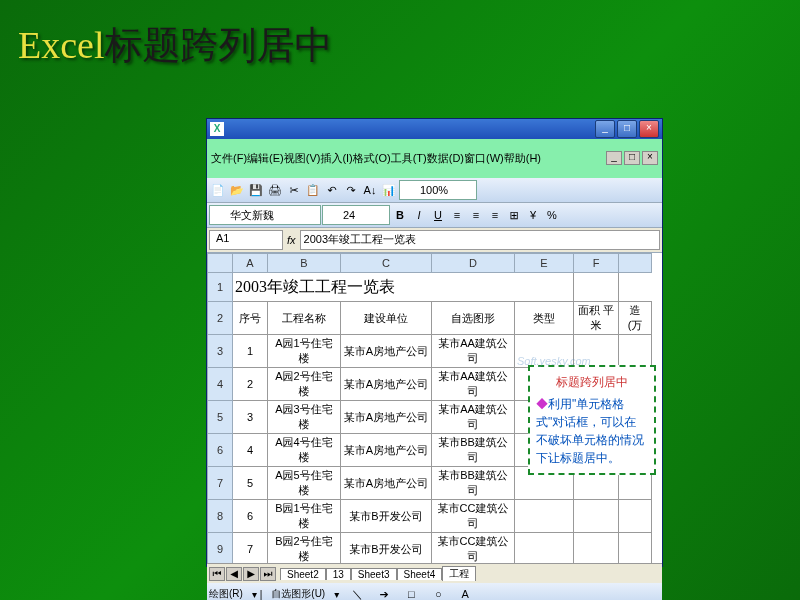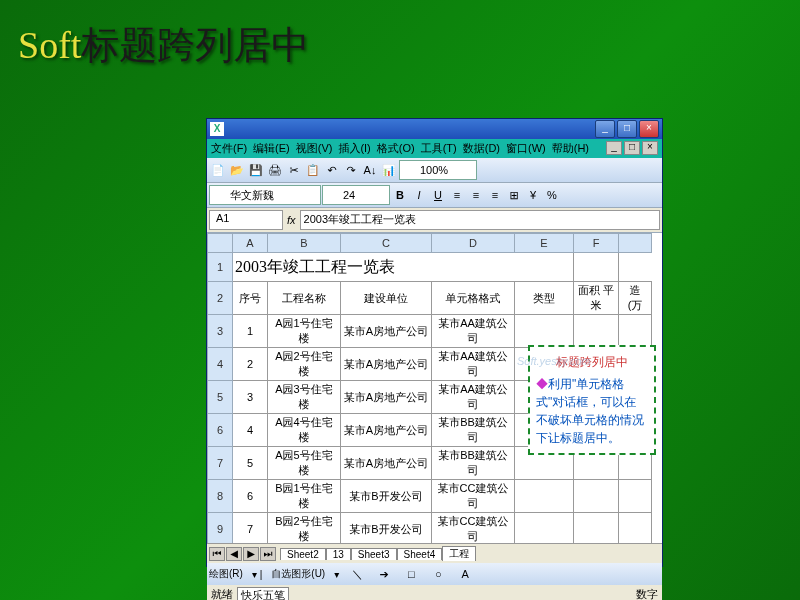--- a/index.html
+++ b/index.html
@@ -4,21 +4,21 @@
 <style>
 body{margin:0;font-family:sans-serif;background:linear-gradient(135deg,#0a6b0a 0%,#0d8f0d 50%,#0a6b0a 100%);width:800px;height:600px;overflow:hidden}
 .slide-title{font-family:"Times New Roman",serif;font-size:38px;color:#e8e040;padding:20px 0 0 18px;text-shadow:2px 2px 3px rgba(0,0,0,.5)}
 .slide-title .cn{color:#1a1a1a}
 .excel-window{position:absolute;left:206px;top:118px;width:455px;height:447px;background:#ece9d8;border:1px solid #0a246a;font-size:11px}
 .titlebar{background:linear-gradient(#3b77d6,#1e4fb8);height:20px;display:flex;align-items:center;padding:0 3px;color:#fff;font-size:11px}
 .titlebar .logo{width:14px;height:14px;background:#fff;margin-right:5px;display:inline-block;color:#2a7;font-weight:bold;text-align:center;line-height:14px;font-size:10px}
 .win-btns{margin-left:auto;display:flex;gap:2px}
 .win-btn{width:18px;height:16px;background:linear-gradient(#7ba7e8,#3c6fc6);border:1px solid #1a3d7a;color:#fff;font-size:10px;text-align:center;line-height:14px;border-radius:2px}
 .win-btn.close{background:linear-gradient(#e88,#c33)}
-.menubar{background:#14b8a6;display:flex;padding:2px 4px;font-size:11px;gap:6px;color:#000}
+.menubar{background:#86efac;display:flex;padding:12px 4px;font-size:11px;color:#000}
 .menubar span{cursor:default}
 .mdi-btns{margin-left:auto;display:flex;gap:2px;font-size:10px}
 .mdi-btns span{width:14px;height:12px;background:#d4d0c8;border:1px solid #888;text-align:center;line-height:10px}
 .toolbar{background:linear-gradient(#e8f0fb,#c5d8f0);border-bottom:1px solid #9ab;padding:2px;display:flex;align-items:center;gap:1px;flex-wrap:wrap}
 .tbtn{width:18px;height:18px;display:inline-flex;align-items:center;justify-content:center;font-size:11px}
 .fontbox{background:#fff;border:1px solid #7a9;padding:1px 20px;font-size:11px;display:flex;align-items:center;height:16px}
 .fontbox.name{width:70px}
 .fontbox.size{width:26px}
 .cellref{background:#fff;border:1px solid #999;width:60px;height:16px;padding:1px 6px;font-size:11px}
 .formulabar{display:flex;align-items:center;padding:2px;background:#ece9d8;border-bottom:1px solid #9ab}
@@ -45,21 +45,21 @@
 .tabs .tab{background:#fff;border:1px solid #888;padding:0 6px;border-bottom:none}
 .drawing-bar{background:linear-gradient(#e8f0fb,#c5d8f0);font-size:10px;padding:2px;display:flex;align-items:center;gap:9px}
 .status{background:#ece9d8;font-size:11px;padding:2px 4px;display:flex}
 .status .ime{background:#fff;border:1px solid #888;padding:0 3px;margin-left:4px}
 .col-A{width:32px}.col-B{width:70px}.col-C{width:88px}.col-D{width:80px}.col-E{width:56px}.col-F{width:42px}.col-G{width:30px}
 </style>
 </head>
 <body>
 
 <div class="slide-title">
-  <span>Soft</span><span class="cn">标题跨列居中</span>
+  <span>Excel</span><span class="cn">标题跨列居中</span>
 </div>
 
 <div class="excel-window">
   <div class="titlebar">
     <span class="logo">X</span>
     <div class="win-btns">
       <div class="win-btn">_</div>
       <div class="win-btn">□</div>
       <div class="win-btn close">×</div>
     </div>
@@ -139,21 +139,21 @@
         <th class="rowhdr">1</th>
         <td colspan="5">2003年竣工工程一览表</td>
         <td class="last"></td>
             <td></td>
       </tr>
       <tr class="hdr-row">
         <th class="rowhdr">2</th>
         <td>序号</td>
         <td>工程名称</td>
         <td>建设单位</td>
-        <td>单元格格式</td>
+        <td>自选图形</td>
         <td>类型</td>
         <td>面积
 平米</td>
         <td>造
 (万</td>
       </tr>
       </tbody>
         <tbody id="data-rows">
           <tr>
             <th class="rowhdr">3</th>

